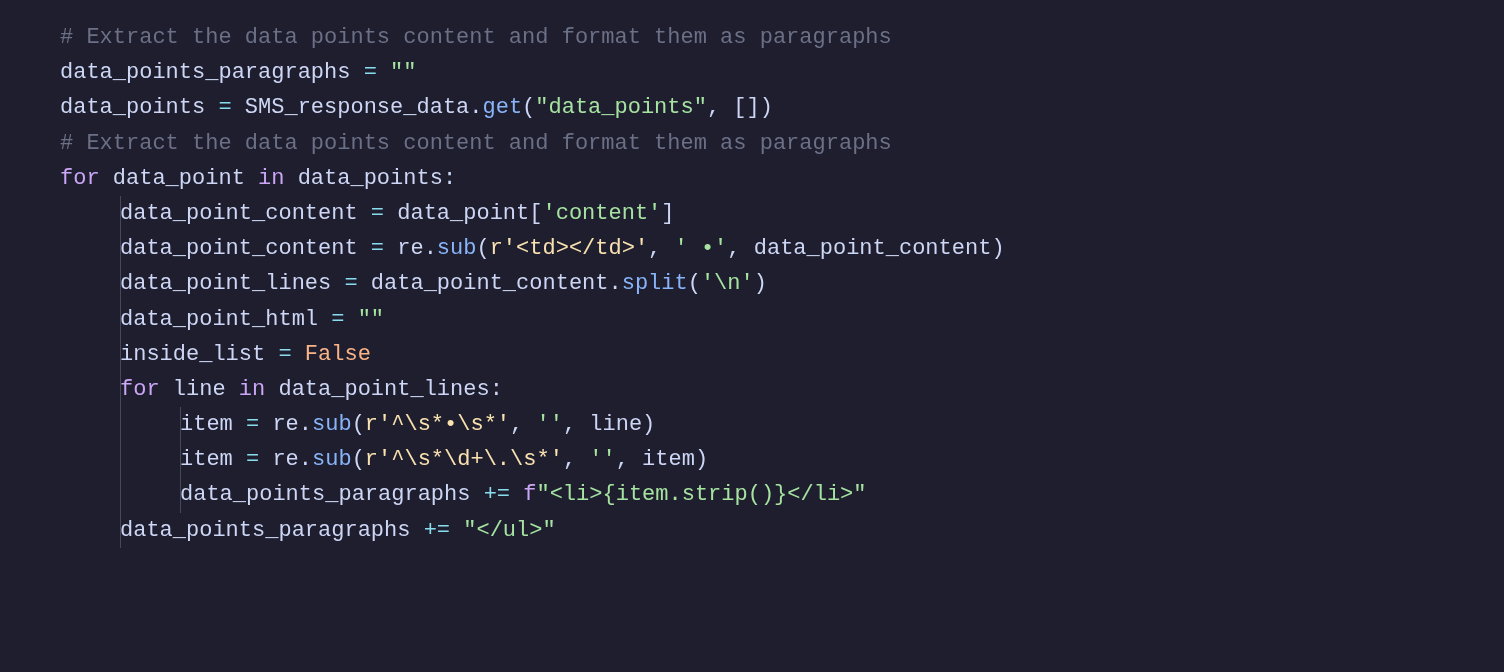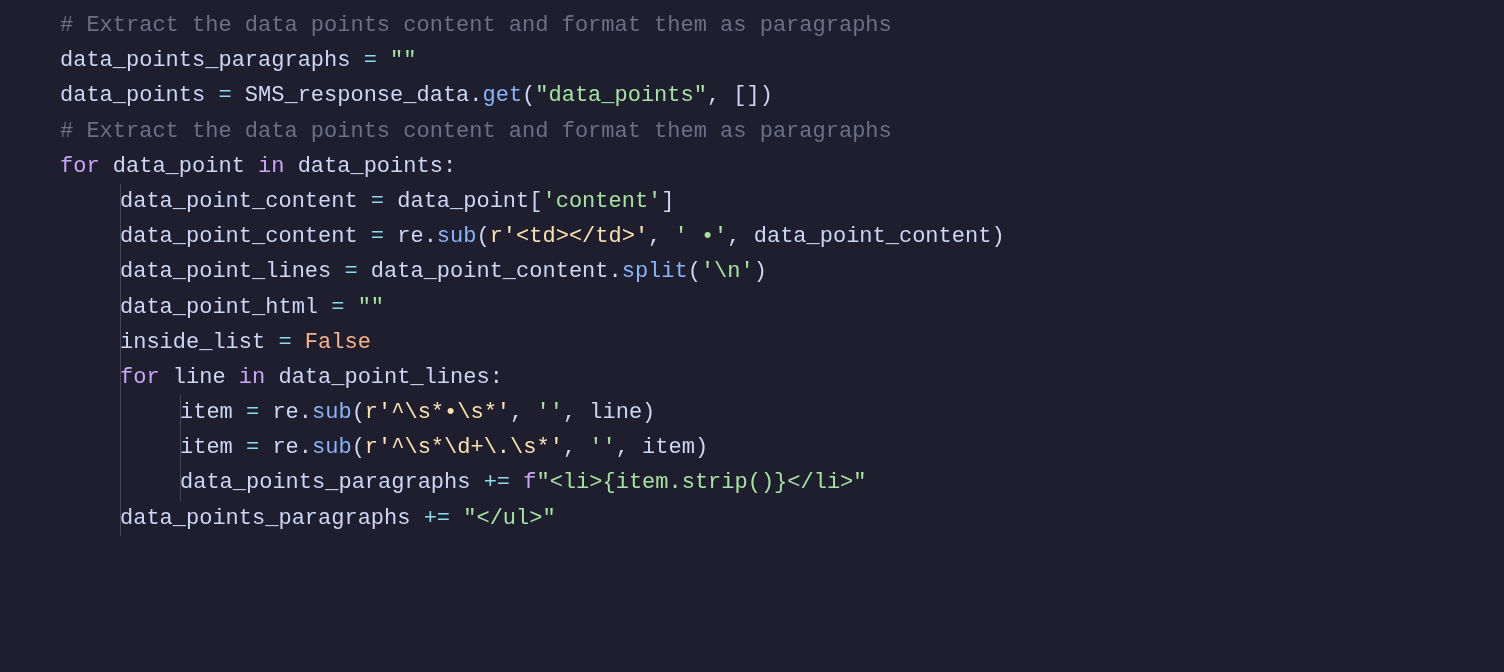--- a/index.html
+++ b/index.html
@@ -21,21 +21,21 @@
 
     .code-container {
       padding: 0;
       width: 100%;
       height: 100%;
       overflow: hidden;
       background-color: #1e1e2e;
     }
 
     .code-block {
-      padding: 8px 0;
+      padding: 20px 0;
       white-space: pre;
     }
 
     .line {
       display: flex;
       align-items: baseline;
       padding-left: 60px;
       min-height: 1.6em;
       position: relative;
     }

